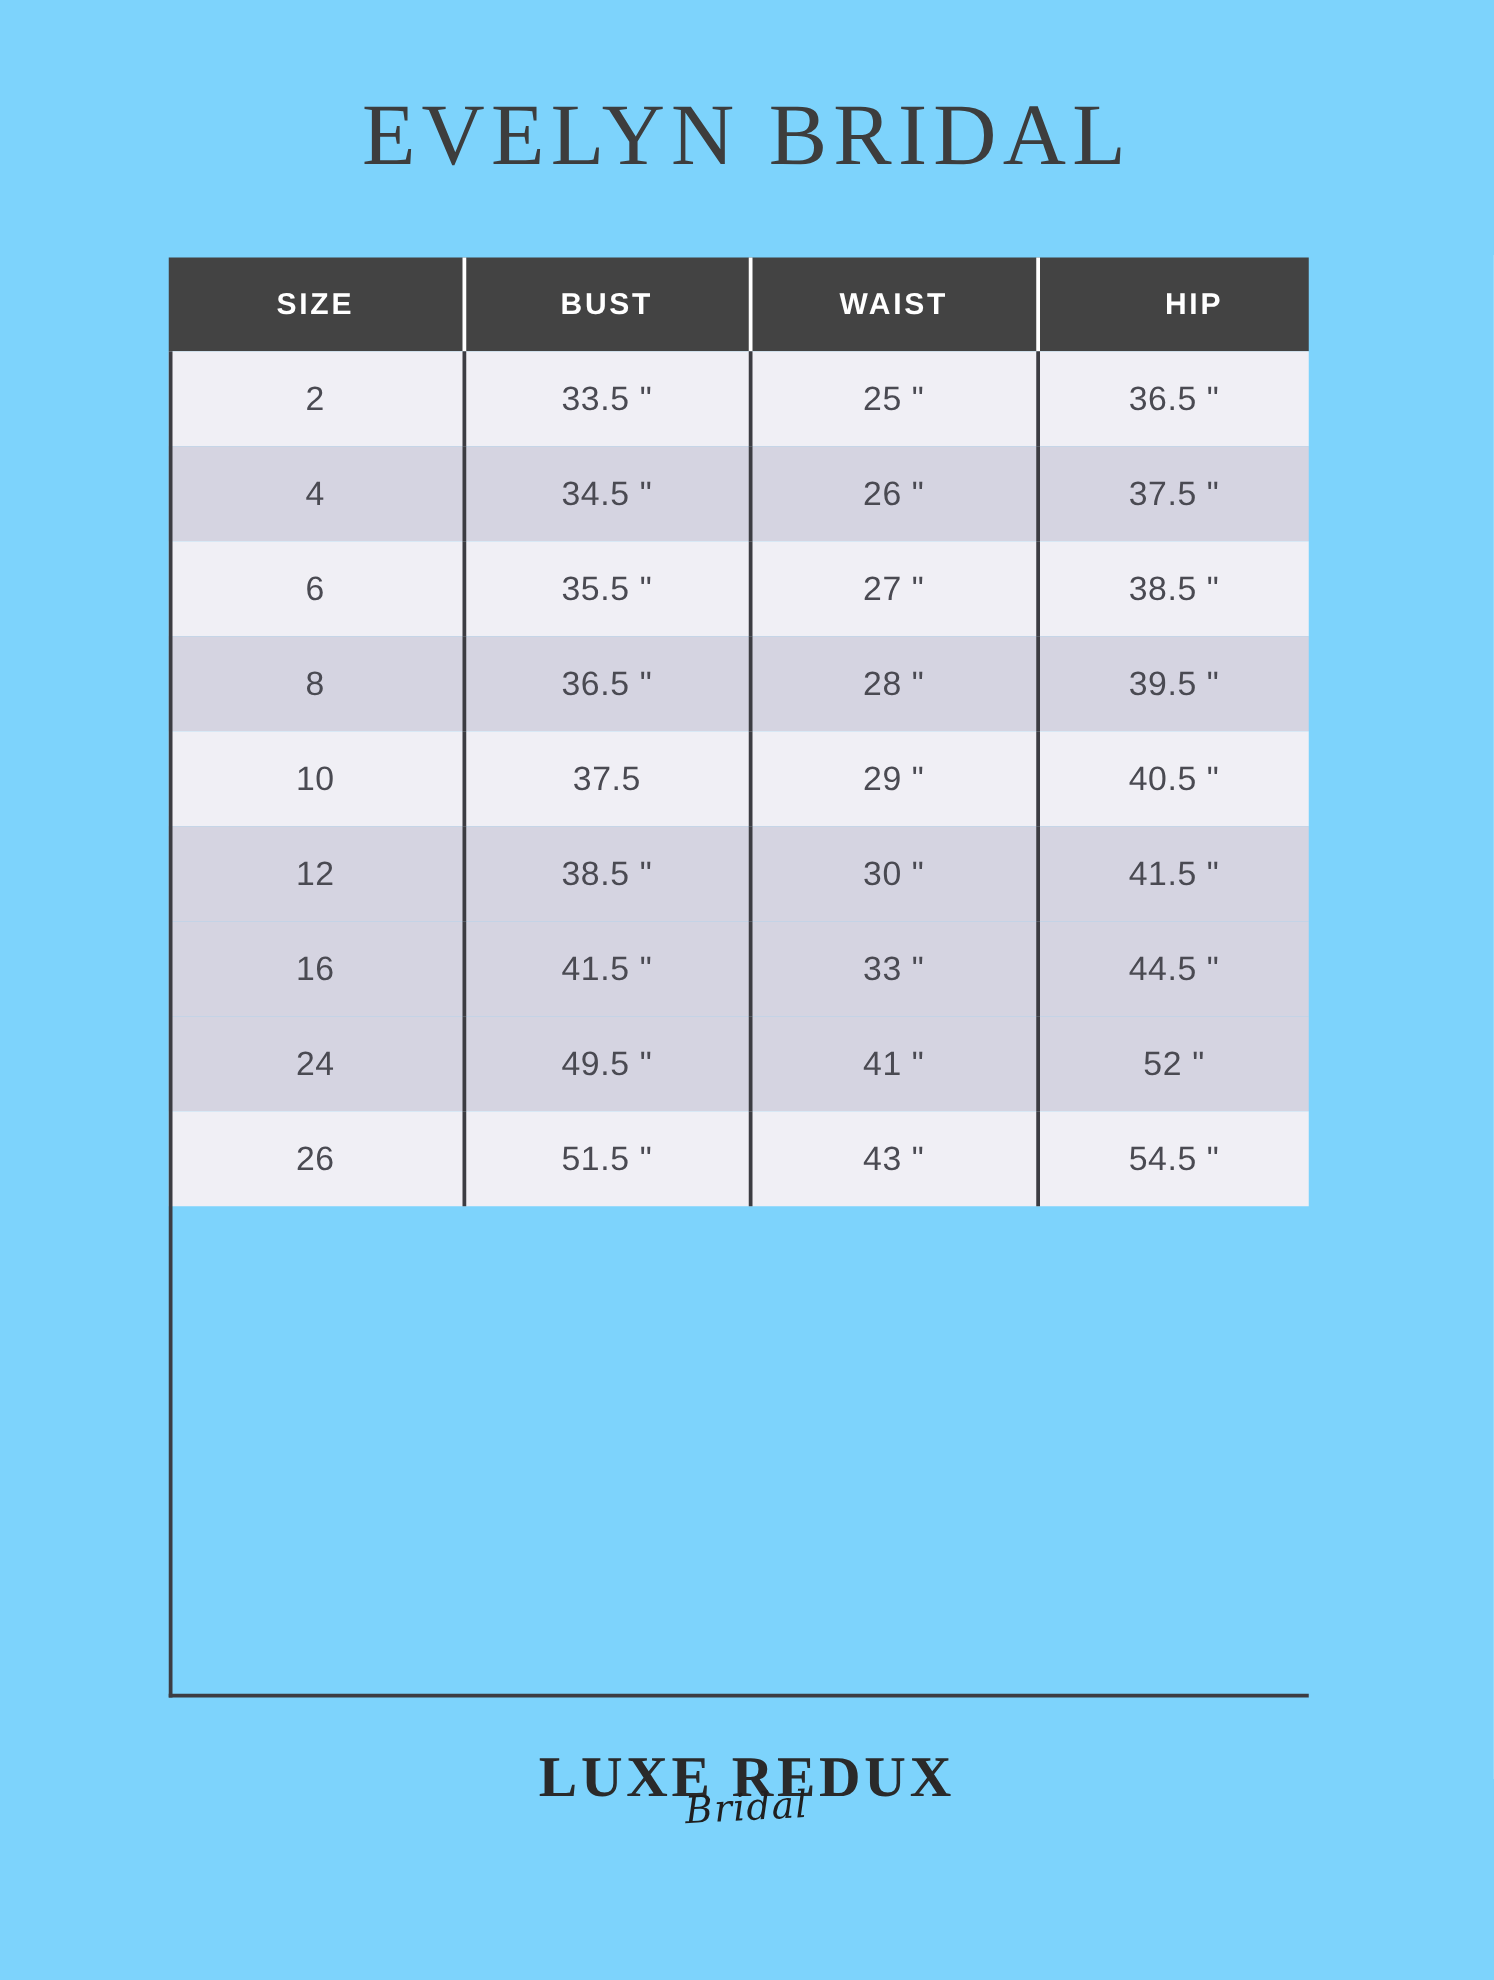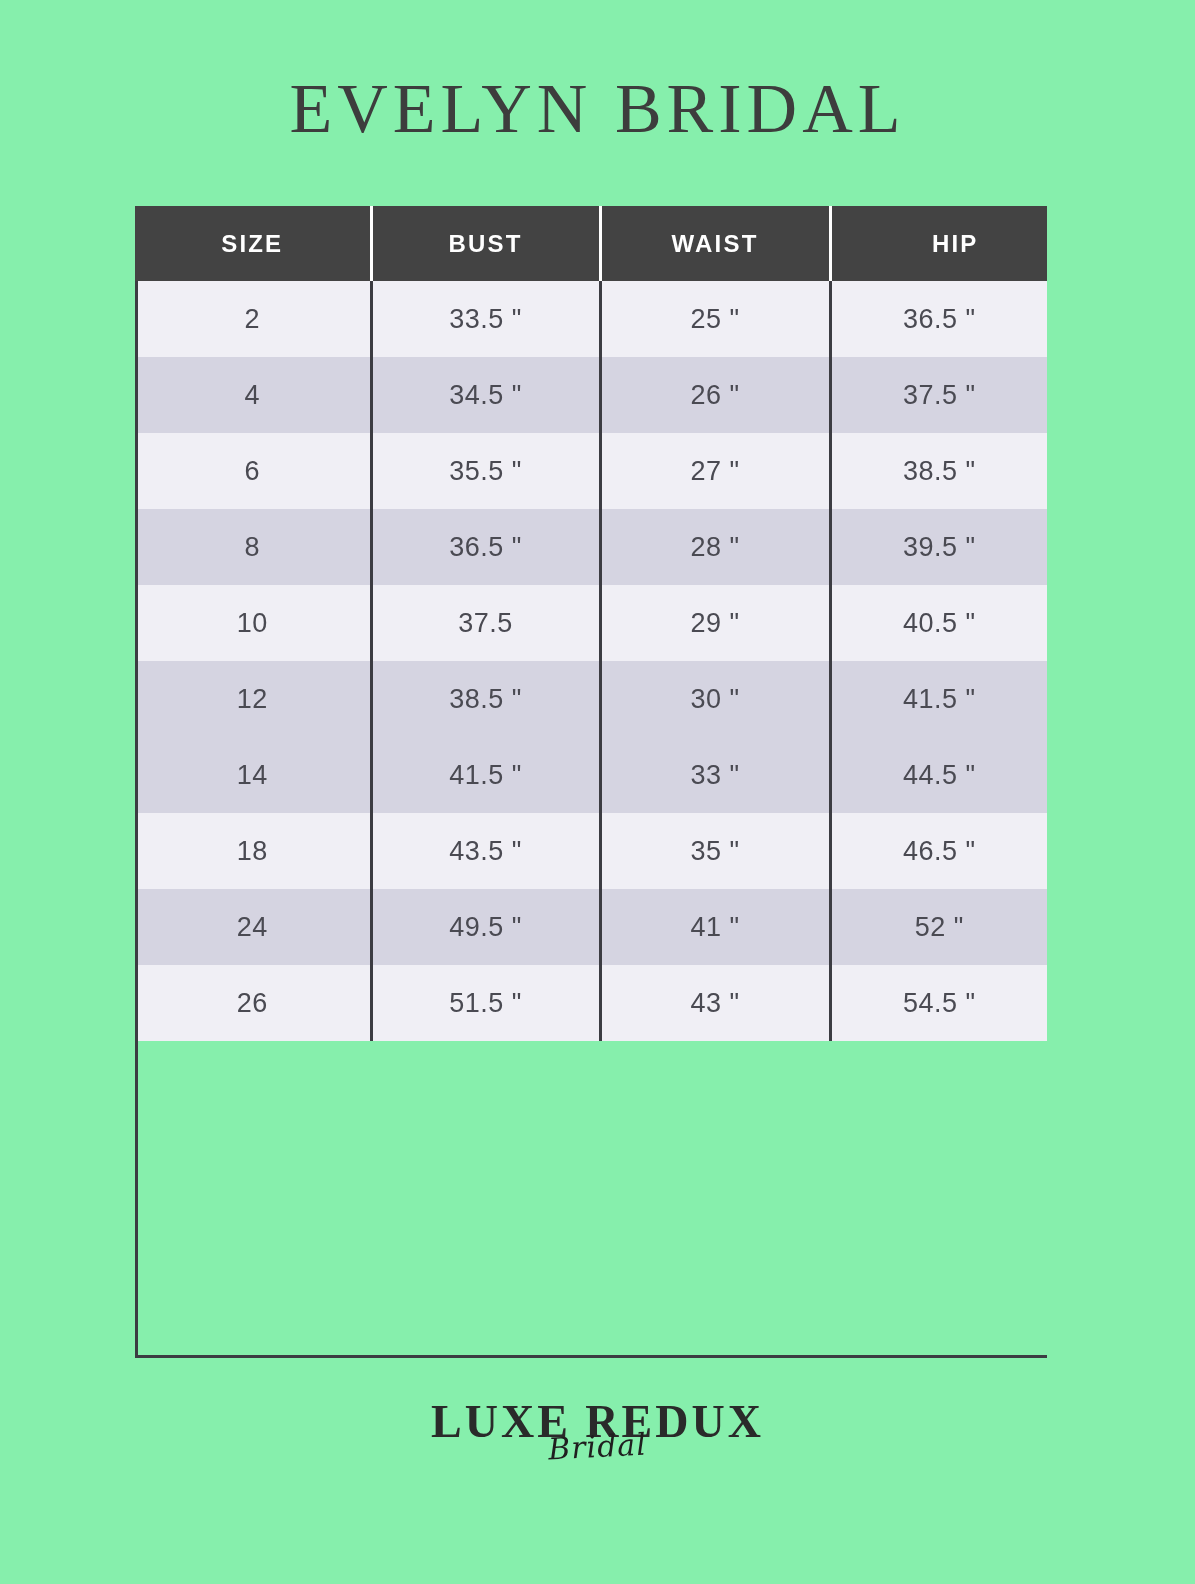--- a/index.html
+++ b/index.html
@@ -12,21 +12,21 @@
     height: 1584px;
     background: #ffffff;
     font-family: "Liberation Sans", sans-serif;
     overflow: hidden;
   }
 
   .page {
     position: relative;
     width: 1195px;
     height: 1584px;
-    background: #86efac;
+    background: #7dd3fc;
   }
 
   
   .title-wrap {
     position: absolute;
     top: 70px;
     left: 0;
     width: 1195px;
     text-align: center;
   }
@@ -195,30 +195,24 @@
             <td>29 "</td>
             <td>40.5 "</td>
           </tr>
           <tr class="row-dark">
             <td>12</td>
             <td>38.5 "</td>
             <td>30 "</td>
             <td>41.5 "</td>
           </tr>
           <tr class="row-dark">
-            <td>14</td>
+            <td>16</td>
             <td>41.5 "</td>
             <td>33 "</td>
             <td>44.5 "</td>
-          </tr>
-          <tr class="row-light">
-            <td>18</td>
-            <td>43.5 "</td>
-            <td>35 "</td>
-            <td>46.5 "</td>
           </tr>
           <tr class="row-dark">
             <td>24</td>
             <td>49.5 "</td>
             <td>41 "</td>
             <td>52 "</td>
           </tr>
           <tr class="row-light">
             <td>26</td>
             <td>51.5 "</td>

